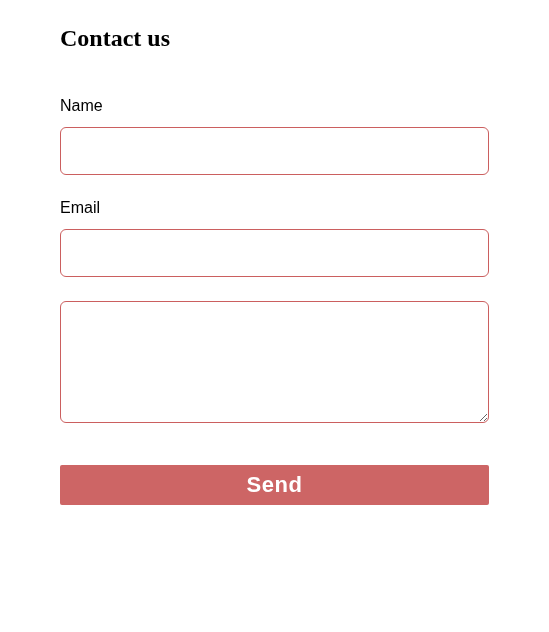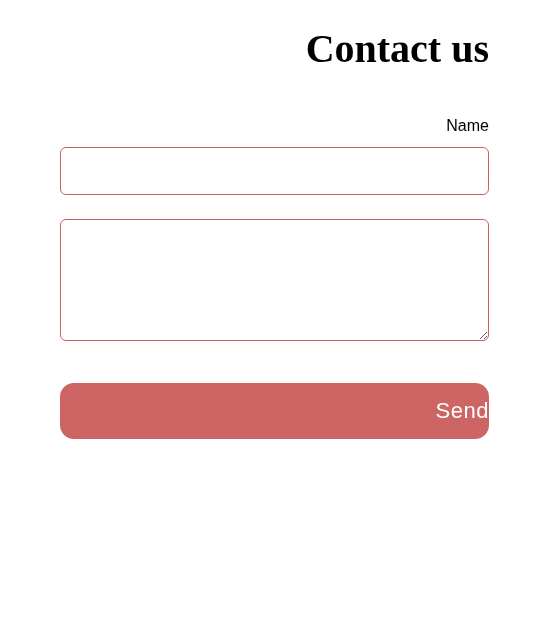--- a/index.html
+++ b/index.html
@@ -1,31 +1,30 @@
 <!DOCTYPE html>
 <html><head>
   <meta charset="utf-8">
   <style>
     * {
       box-sizing: border-box;
       margin: 0;
       padding: 0;
-      text-align: right;
     }
     body {
       background: #ffffff;
       font-family: Georgia, 'Times New Roman', Times, serif;
       width: 549px;
       height: 632px;
       padding: 25px 60px;
     }
     .page-title {
-      font-size: 40px;
+      font-size: 24px;
       font-weight: bold;
-      text-align: right;
+      text-align: left;
       color: #000000;
       margin-bottom: 45px;
     }
     .form-group {
       margin-bottom: 24px;
     }
     .field-label {
       display: block;
       font-size: 16px;
       font-family: -apple-system, BlinkMacSystemFont, "Segoe UI", Helvetica, Arial, sans-serif;
@@ -48,43 +47,47 @@
       border: 1.5px solid #cb5f5f;
       border-radius: 6px;
       padding: 8px 12px;
       font-size: 16px;
       font-family: -apple-system, BlinkMacSystemFont, "Segoe UI", Helvetica, Arial, sans-serif;
       background: #ffffff;
       resize: vertical;
     }
     .submit-button {
       width: 100%;
-      height: 56px;
+      height: 40px;
       margin-top: 14px;
       background: #cd6565;
       border: none;
-      border-radius: 14px;
+      border-radius: 2px;
       color: #ffffff;
       font-size: 22px;
-      font-weight: 400;
+      font-weight: 700;
       font-family: "Trebuchet MS", "Arial Rounded MT Bold", -apple-system, BlinkMacSystemFont, "Segoe UI", Helvetica, Arial, sans-serif;
       cursor: pointer;
       letter-spacing: 0.5px;
     }
   </style>
 </head>
 <body>
 
 <h1 class="page-title">Contact us</h1>
 
 <form>
   <div class="form-group">
     <label class="field-label">Name</label>
     <input type="text" class="text-input" value="" style="">
   </div>
 
+  <div class="form-group">
+    <label class="field-label">Email</label>
+    <input type="email" class="text-input" value="" style="">
+  </div>
 
   <div class="form-group">
     <textarea class="textarea-input" style=""></textarea>
   </div>
 
   <button type="submit" class="submit-button">Send</button>
 </form>
 
 </body></html>

